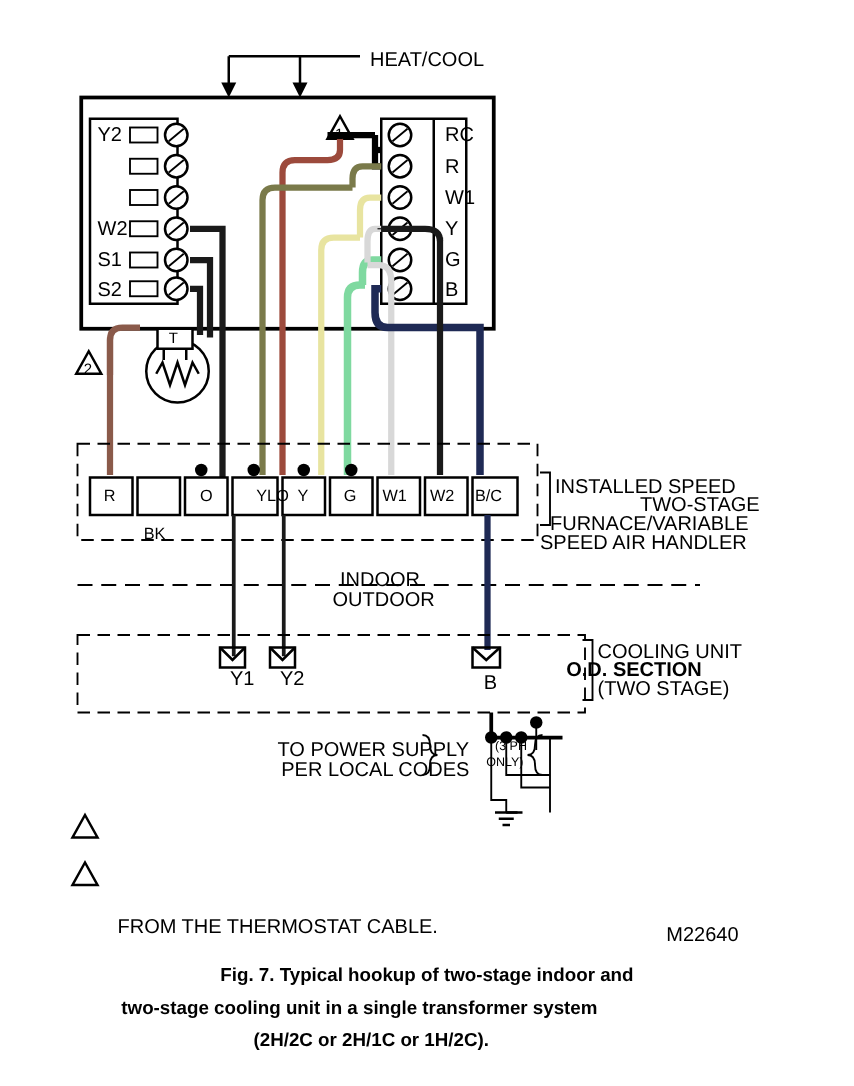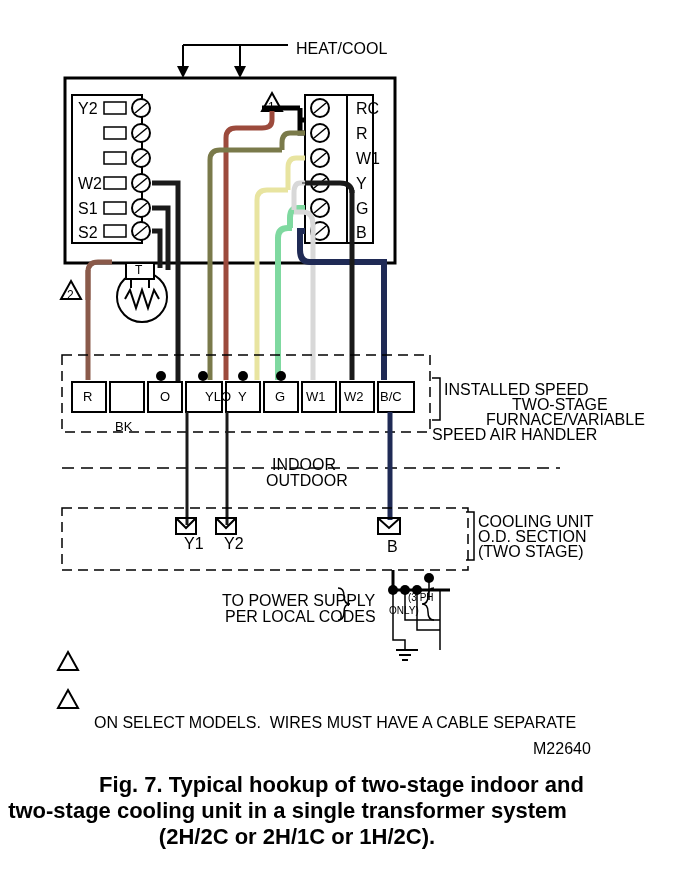--- a/index.html
+++ b/index.html
@@ -3,21 +3,21 @@
 <meta charset="utf-8">
 <style>
   html,body{margin:0;padding:0;background:#ffffff;}
   body{width:683px;height:869px;font-family:"Liberation Sans", sans-serif;color:#000;}
   #root{position:relative;width:683px;height:869px;overflow:hidden;}
   .lbl{position:absolute;font-family:"Liberation Sans", sans-serif;white-space:pre;}
   .t11{font-size:13px;}
   .t12{font-size:16px;}
   .t10{font-size:12px;}
   .t9{font-size:10px;}
-  .cap{font-size:22px;font-weight:bold;text-align:center;}
+  .cap{font-size:15px;font-weight:bold;text-align:center;}
   svg{position:absolute;left:0;top:0;}
 </style>
 </head>
 <body>
 
 <div id="root">
 
   <svg width="683" height="869" viewBox="0 0 683 869">
 
     <g stroke="#000" stroke-width="2" fill="none">
@@ -209,41 +209,41 @@
   <div class="lbl t11" style="left:160px;top:389px;">O</div>
   <div class="lbl t11" style="left:189px;top:389px;margin-left:16px;">YLO</div>
   <div class="lbl t11" style="left:238px;top:389px;">Y</div>
   <div class="lbl t11" style="left:275px;top:389px;">G</div>
   <div class="lbl t11" style="left:306px;top:389px;">W1</div>
   <div class="lbl t11" style="left:344px;top:389px;">W2</div>
   <div class="lbl t11" style="left:380px;top:389px;">B/C</div>
 
   <div class="lbl t12" style="left:444px;top:381px;">INSTALLED SPEED</div>
   <div class="lbl t12" style="left:464px;top:396px;margin-left:48px;">TWO-STAGE</div>
-  <div class="lbl t12" style="left:440px;top:411px;margin-left:46px;">FURNACE/VARIABLE</div>
+  <div class="lbl t12" style="left:440px;top:411px;">FURNACE/VARIABLE</div>
   <div class="lbl t12" style="left:432px;top:426px;">SPEED AIR HANDLER</div>
 
   <div class="lbl t12" style="left:272px;top:456px;">INDOOR</div>
   <div class="lbl t12" style="left:266px;top:472px;">OUTDOOR</div>
 
   <div class="lbl t12" style="left:184px;top:535px;">Y1</div>
   <div class="lbl t12" style="left:224px;top:535px;">Y2</div>
   <div class="lbl t12" style="left:387px;top:538px;">B</div>
 
   <div class="lbl t12" style="left:478px;top:513px;">COOLING UNIT</div>
-  <div class="lbl t12" style="left:478px;top:528px;">O.D. SECTION</div>
+  <div class="lbl t12" style="left:453px;top:528px;font-weight:bold;">O.D. SECTION</div>
   <div class="lbl t12" style="left:478px;top:543px;">(TWO STAGE)</div>
 
   <div class="lbl t12" style="left:222px;top:592px;">TO POWER SUPPLY</div>
   <div class="lbl t12" style="left:225px;top:608px;">PER LOCAL CODES</div>
 
-  <div class="lbl t9" style="left:408px;top:592px;">(3 PH</div>
+  <div class="lbl t9" style="left:396px;top:592px;">(3 PH</div>
   <div class="lbl t9" style="left:389px;top:605px;">ONLY)</div>
 
-  <div class="lbl t12" style="left:94px;top:714px;">ON SELECT MODELS.  WIRES MUST HAVE A CABLE SEPARATE</div>
+  <div class="lbl t12" style="left:94px;top:733px;">FROM THE THERMOSTAT CABLE.</div>
 
   <div class="lbl t12" style="left:533px;top:740px;">M22640</div>
 
   <div class="lbl cap" style="left:0;top:772px;width:683px;">Fig. 7. Typical hookup of two-stage indoor and</div>
   <div class="lbl cap" style="left:0;top:798px;width:575px;">two-stage cooling unit in a single transformer system</div>
   <div class="lbl cap" style="left:0;top:824px;width:594px;">(2H/2C or 2H/1C or 1H/2C).</div>
 
 </div>
 
 </body></html>

